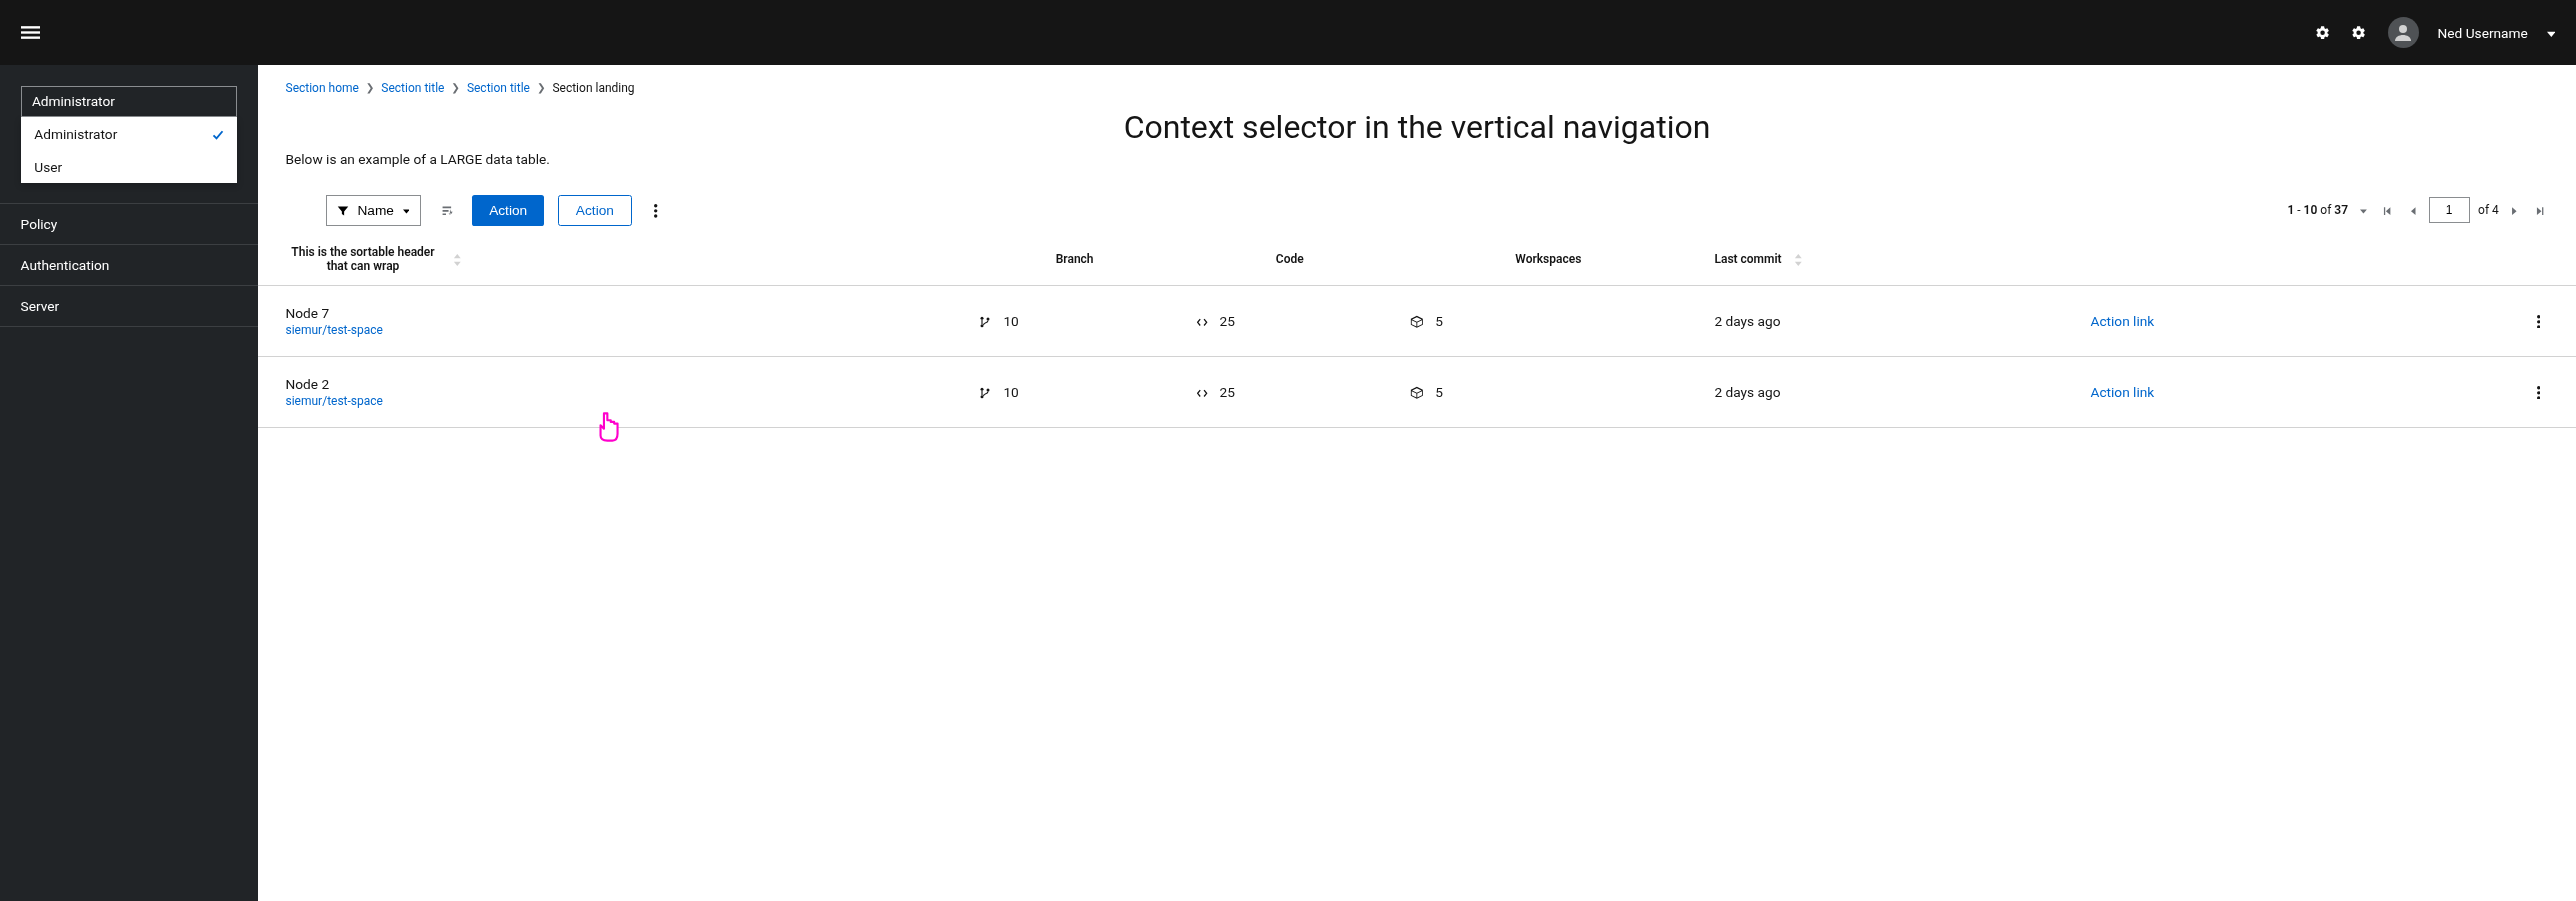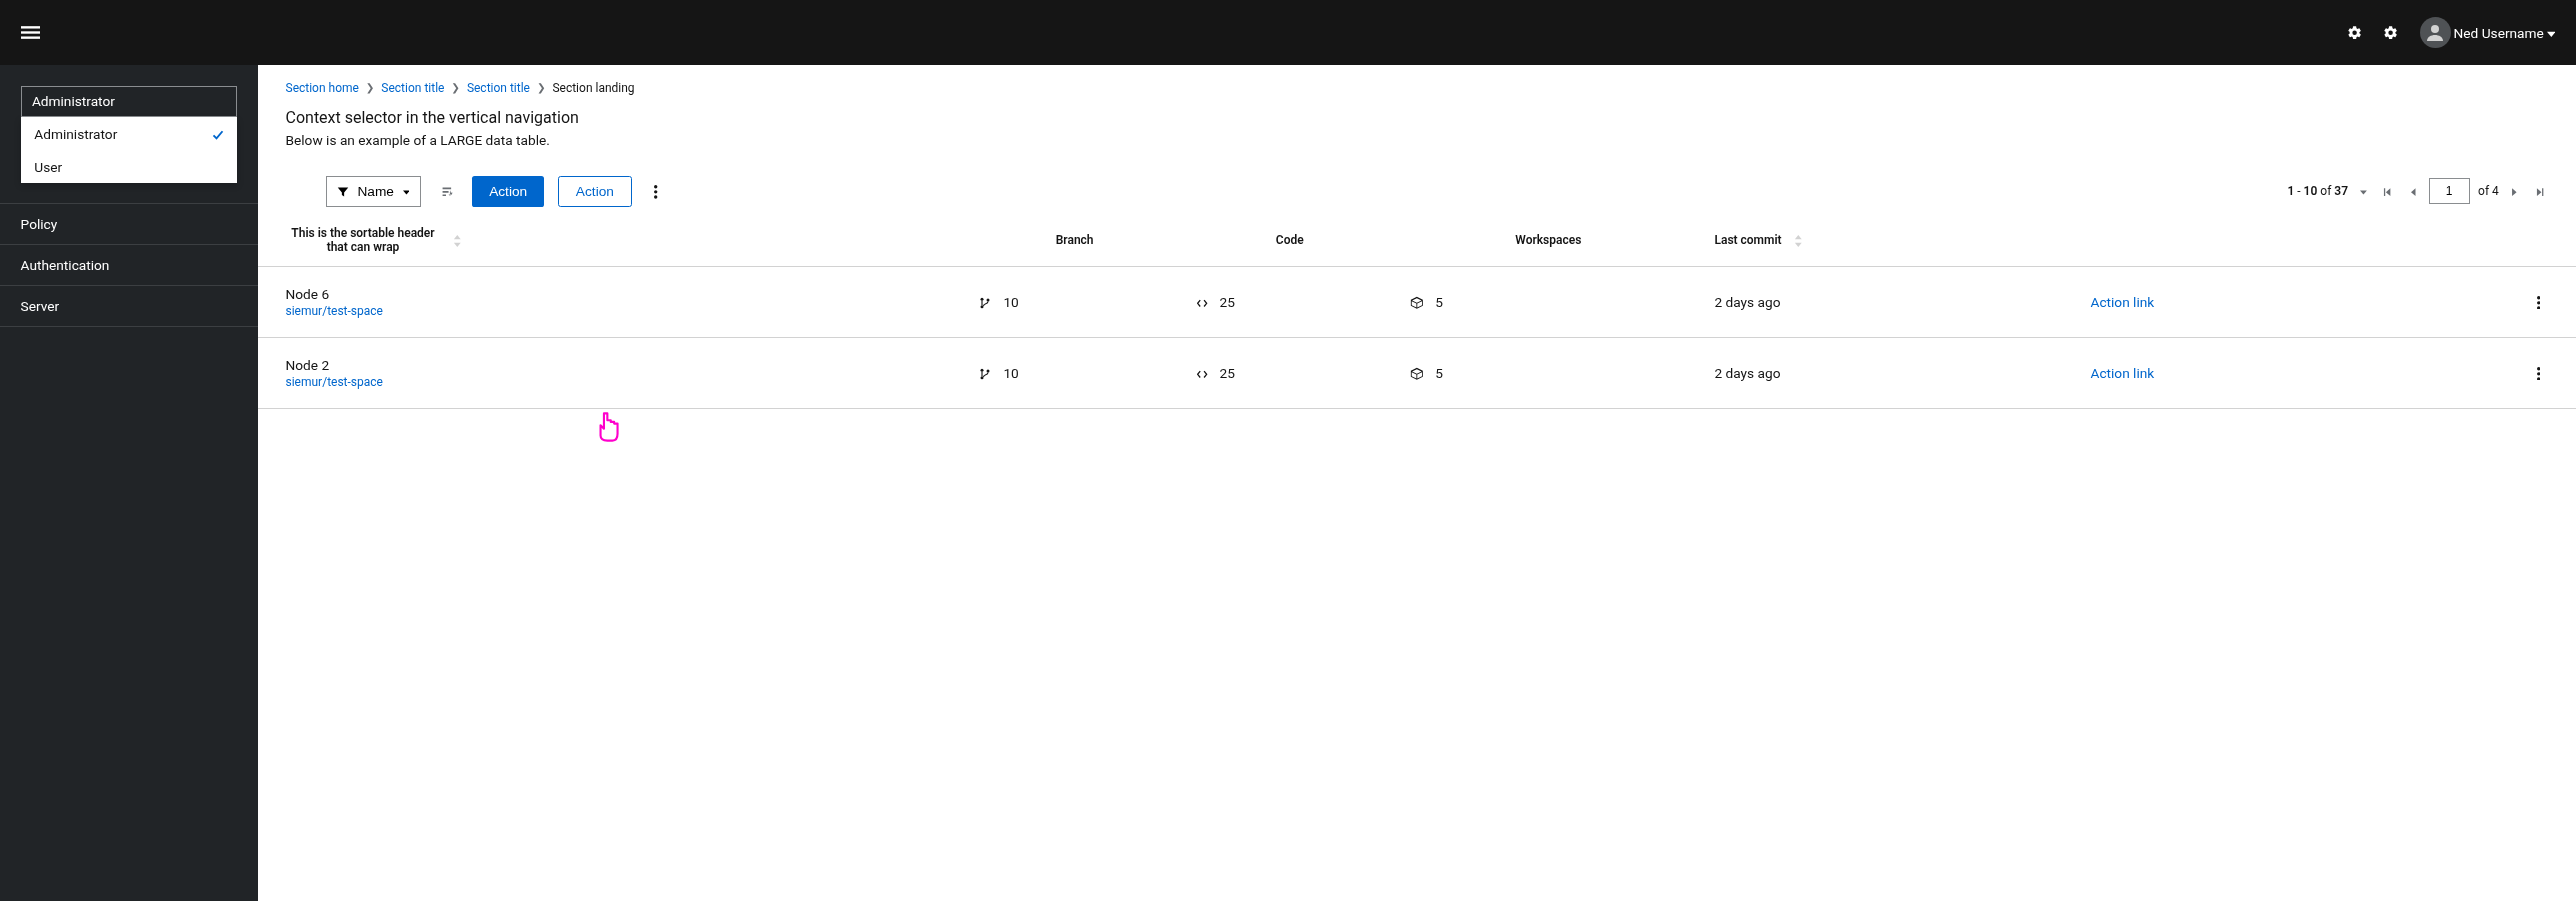--- a/index.html
+++ b/index.html
@@ -4,21 +4,21 @@
 <style>
   * { box-sizing: border-box; margin: 0; padding: 0; }
   body { font-family: -apple-system, BlinkMacSystemFont, "Segoe UI", Roboto, "Helvetica Neue", Arial, sans-serif; font-size: 13.7px; color: #151515; background: #fff; }
   
   
   .pf-header { height: 65px; background: #151515; display: flex; align-items: center; padding: 0 20.6px; justify-content: space-between; }
   .pf-header-left { display: flex; align-items: center; }
   .hamburger { color: #fff; cursor: pointer; }
   .pf-header-right { display: flex; align-items: center; gap: 20.6px; }
   .header-icon { color: #fff; cursor: pointer; display:flex; align-items:center; justify-content:center; }
-  .user-box { display: flex; align-items: center; gap: 3px; cursor: pointer; }
+  .user-box { display: flex; align-items: center; gap: 19px; cursor: pointer; }
   .avatar { width: 31px; height: 31px; border-radius: 50%; background: #4f5255; display: flex; align-items: center; justify-content: center; }
   .avatar svg { fill: #d2d2d2; }
   .username { color: #fff; font-size: 13.7px; }
   .caret-down { color: #fff; }
   
   
   .pf-body { display: flex; height: calc(100vh - 65px); min-height: 406px; }
   .sidebar { width: 258px; background: #212427; flex-shrink: 0; position: relative; }
   
   
@@ -31,21 +31,21 @@
   .nav { margin-top: 86px; }
   .nav-item { padding: 12px 20.6px; color: #fff; font-size: 13.7px; cursor: pointer; border-bottom: 0.9px solid #3c3f42; }
   .nav-item:first-child { border-top: 0.9px solid #3c3f42; }
   
   
   .main { flex: 1; background: #fff; overflow: auto; padding: 0; }
   .breadcrumb { padding: 15.5px 27.5px 0 27.5px; font-size: 12px; display: flex; align-items: center; gap: 6.9px; flex-wrap: wrap; }
   .breadcrumb a { color: #06c; text-decoration: none; }
   .breadcrumb .sep { color: #6a6e73; font-size: 10.3px; }
   .breadcrumb .current { color: #151515; }
-  .page-title { padding: 13.7px 27.5px 5.2px 27.5px; font-size: 16px; font-weight: 400; }
+  .page-title { padding: 13.7px 27.5px 5.2px 27.5px; font-size: 32px; font-weight: 400; text-align: center; }
   .page-desc { padding: 0 27.5px 20.6px 27.5px; font-size: 13.7px; color: #151515; }
   
   
   .toolbar { display: flex; align-items: center; padding: 6.9px 27.5px; gap: 13.7px; margin-left: 40px; }
   .filter-btn { border: 0.9px solid #8a8d90; background: #fff; height: 31px; padding: 0 10.3px; display: flex; align-items: center; gap: 8.6px; cursor: pointer; font-size: 13.7px; }
   .sort-icon-btn { background: none; border: none; cursor: pointer; color: #6a6e73; padding: 5.2px; }
   .btn-primary { background: #06c; color: #fff; border: none; height: 31px; padding: 0 17px; font-size: 13.7px; cursor: pointer; border-radius: 2.6px; }
   .btn-secondary { background: #fff; color: #06c; border: 0.9px solid #06c; height: 31px; padding: 0 17px; font-size: 13.7px; cursor: pointer; border-radius: 2.6px; }
   .kebab { background: none; border: none; cursor: pointer; color: #151515; padding: 5.2px 8.6px; }
   .spacer { flex: 1; }
@@ -244,21 +244,21 @@
               </span>
             </div>
           </th>
           <th></th>
           <th></th>
         </tr>
       </thead>
       <tbody>
         <tr>
           <td>
-            <div class="node-name">Node 6</div>
+            <div class="node-name">Node 7</div>
             <a href="#" class="node-sub">siemur/test-space</a>
           </td>
           <td>
             <span class="cell-icon">
               <svg width="12" height="12" viewBox="0 0 16 16" fill="currentColor">
                   <circle cx="4" cy="3" r="2"></circle>
                   <circle cx="4" cy="13" r="2"></circle>
                   <circle cx="12" cy="4" r="2"></circle>
                   <path d="M4 5v6M12 6c0 4-6 2-6 6" stroke="currentColor" stroke-width="1.5" fill="none"></path>
                 </svg>

